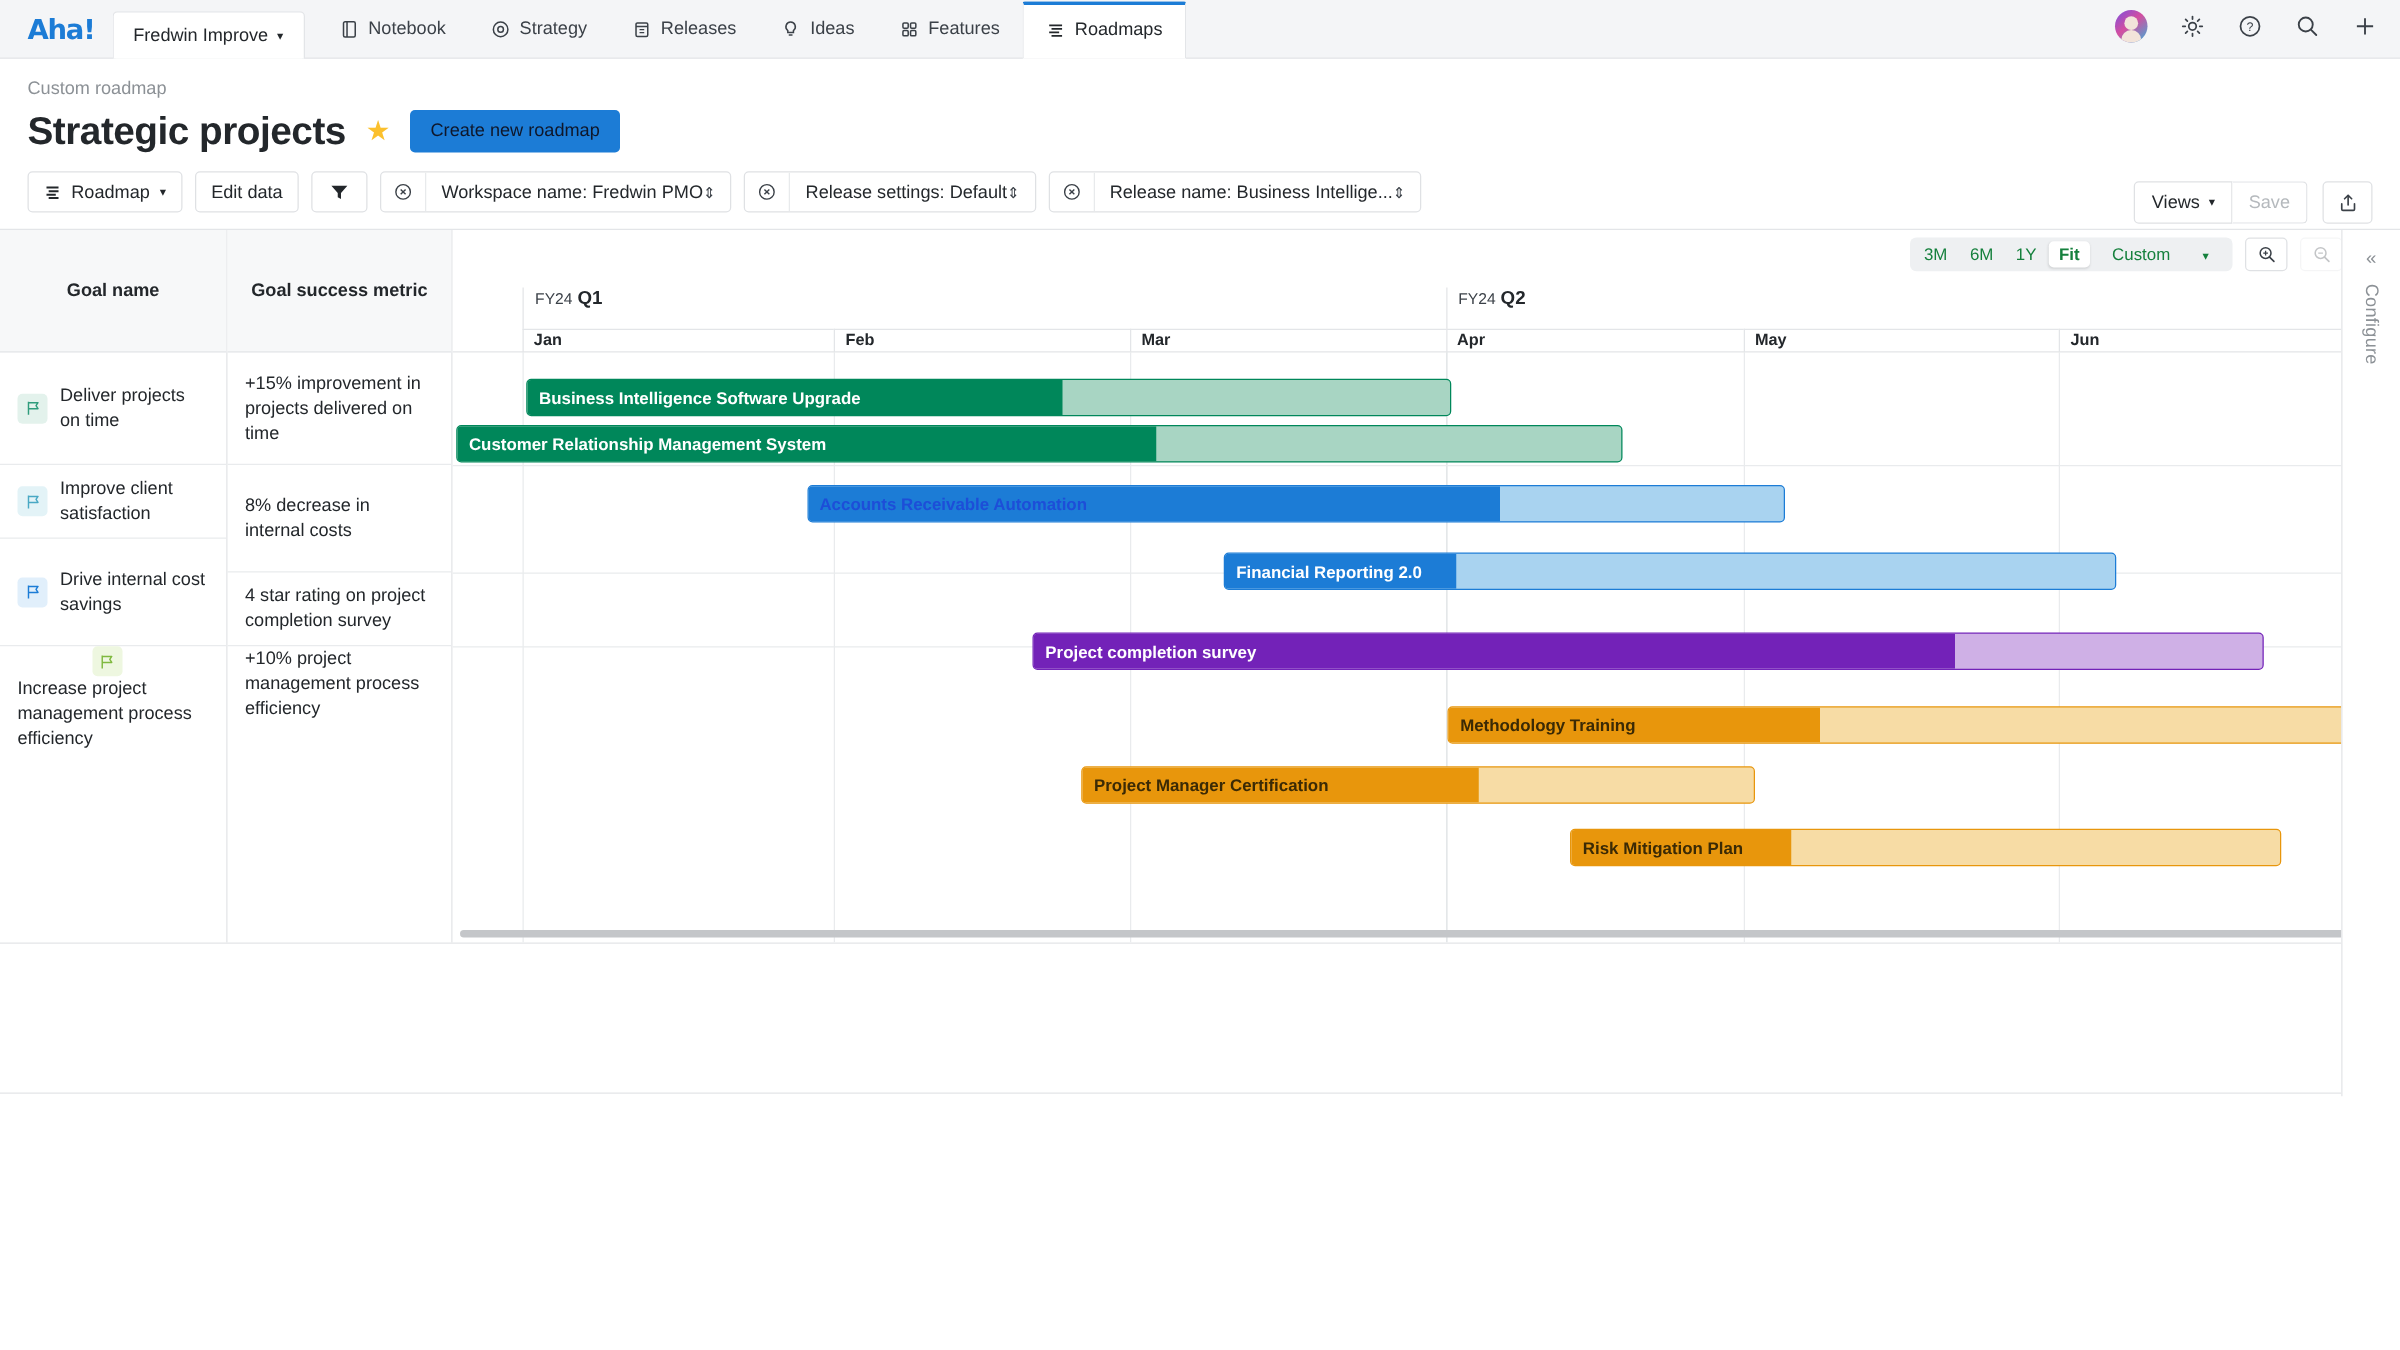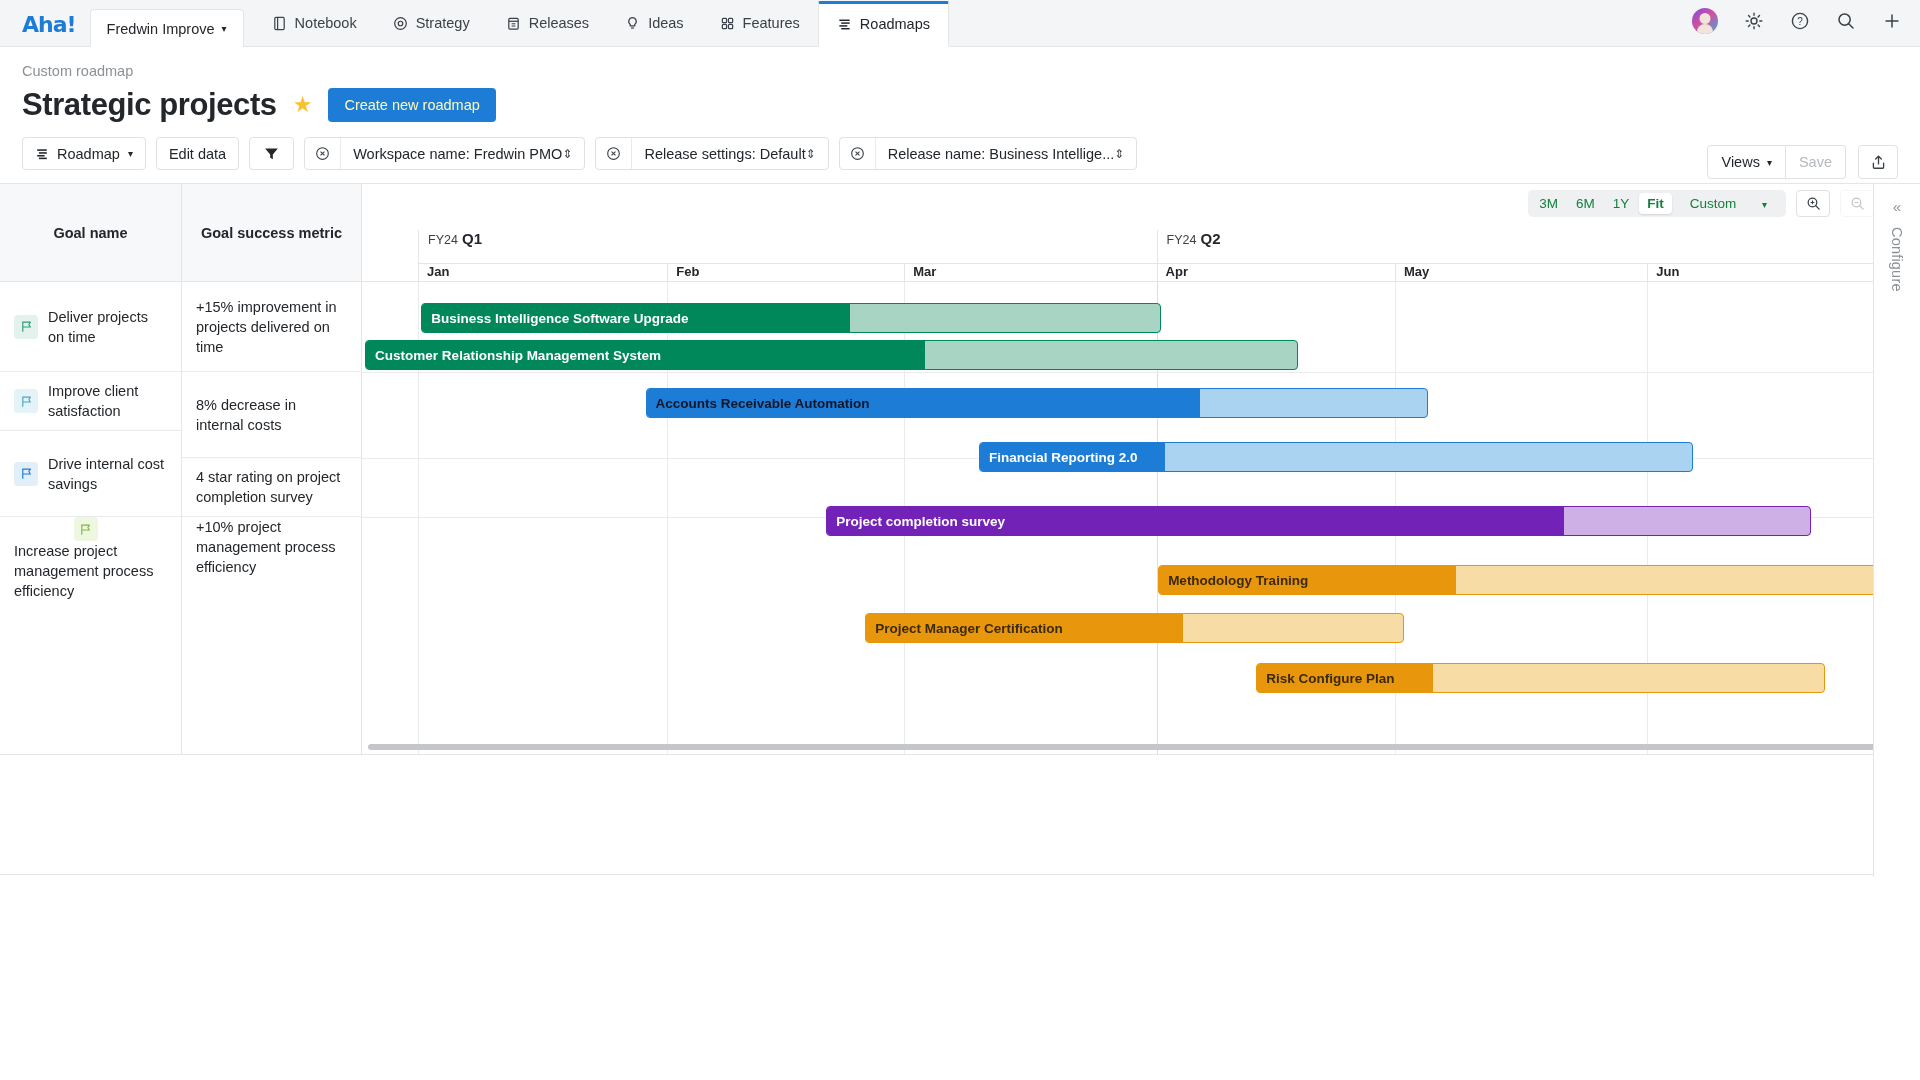--- a/index.html
+++ b/index.html
@@ -76,21 +76,21 @@
     background:#f2e4da; z-index:2;
   }
 
   
   .page-head { padding: 16px 22px 0 22px; position: relative; }
   .crumb { font-size: 14.5px; color: #8c9196; }
   .title-row { display: flex; align-items: center; gap: 16px; margin-top: 8px; }
   .page-title { font-size: 31px; font-weight: bold; letter-spacing: -0.4px; }
   .star { color: #fbc02d; font-size: 22px; }
   .btn-primary {
-    background: #1c7cd6; color: #fef9c3;
+    background: #1c7cd6; color: #0f172a;
     border: none; border-radius: 4px;
     height: 34px; padding: 0 16px;
     font-size: 14.5px; font-family: inherit;
     cursor: pointer;
   }
   .head-right {
     position: absolute; right: 22px; top: 98px;
     display: flex; align-items: center;
   }
   .btn-group { display: flex; }
@@ -535,21 +535,21 @@
           <div class="fill" style="width:58%;background:#00875a"></div>
           <div class="lbl" style="color:#ffffff">Business Intelligence Software Upgrade</div>
         </div>
         <div class="bar" style="left:0.2%;width:59.9%;top:58px;background:#a8d5c3;border:1px solid #00875a;">
           <div class="fill" style="width:60%;background:#00875a"></div>
           <div class="lbl" style="color:#ffffff">Customer Relationship Management System</div>
         </div>
 
         <div class="bar" style="left:18.2%;width:50.2%;top:106px;background:#a9d3f0;border:1px solid #1c7cd6;">
           <div class="fill" style="width:71%;background:#1c7cd6"></div>
-          <div class="lbl" style="color:#0f172a">Accounts Receivable Automation</div>
+          <div class="lbl" style="color:#1d4ed8">Accounts Receivable Automation</div>
         </div>
         <div class="bar" style="left:39.6%;width:45.8%;top:160px;background:#a9d3f0;border:1px solid #1c7cd6;">
           <div class="fill" style="width:26%;background:#1c7cd6"></div>
           <div class="lbl" style="color:#ffffff">Financial Reporting 2.0</div>
         </div>
 
         <div class="bar" style="left:29.8%;width:63.2%;top:224px;background:#cfb0e6;border:1px solid #7322b8;">
           <div class="fill" style="width:75%;background:#7322b8"></div>
           <div class="lbl" style="color:#ffffff">Project completion survey</div>
         </div>
@@ -557,21 +557,21 @@
         <div class="bar" style="left:51.1%;width:47.8%;top:283px;background:#f7dca5;border:1px solid #e8960c;">
           <div class="fill" style="width:40%;background:#e8960c"></div>
           <div class="lbl" style="color:#3b2a05">Methodology Training</div>
         </div>
         <div class="bar" style="left:32.3%;width:34.6%;top:331px;background:#f7dca5;border:1px solid #e8960c;">
           <div class="fill" style="width:59%;background:#e8960c"></div>
           <div class="lbl" style="color:#3b2a05">Project Manager Certification</div>
         </div>
         <div class="bar" style="left:57.4%;width:36.5%;top:381px;background:#f7dca5;border:1px solid #e8960c;">
           <div class="fill" style="width:31%;background:#e8960c"></div>
-          <div class="lbl" style="color:#3b2a05">Risk Configure Plan</div>
+          <div class="lbl" style="color:#3b2a05">Risk Mitigation Plan</div>
         </div>
 
         <div class="hscroll2" style="left:6px;right:6px;bottom:4px"></div>
       </div>
     </div>
   </div>
 
   <div class="bottom-line" style="top:690px"></div>
 
   <div class="rail">

